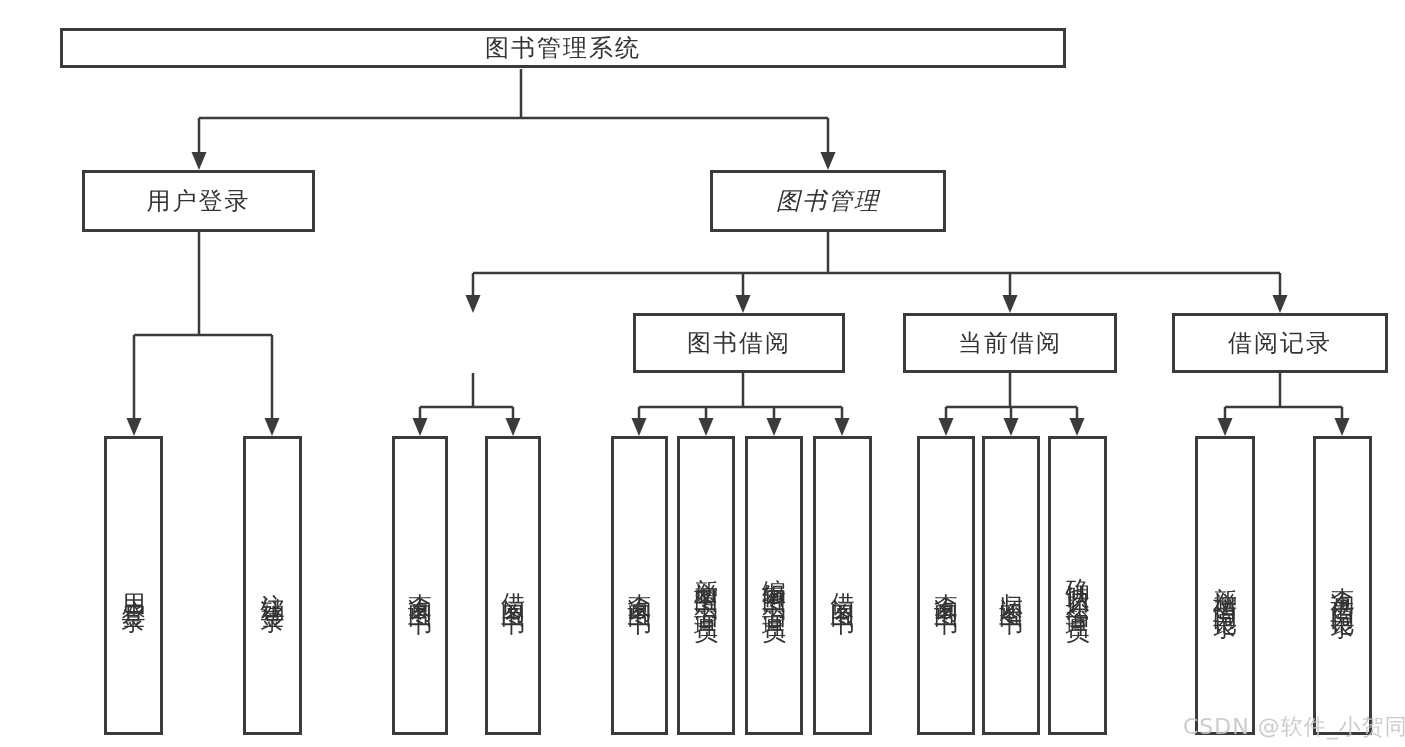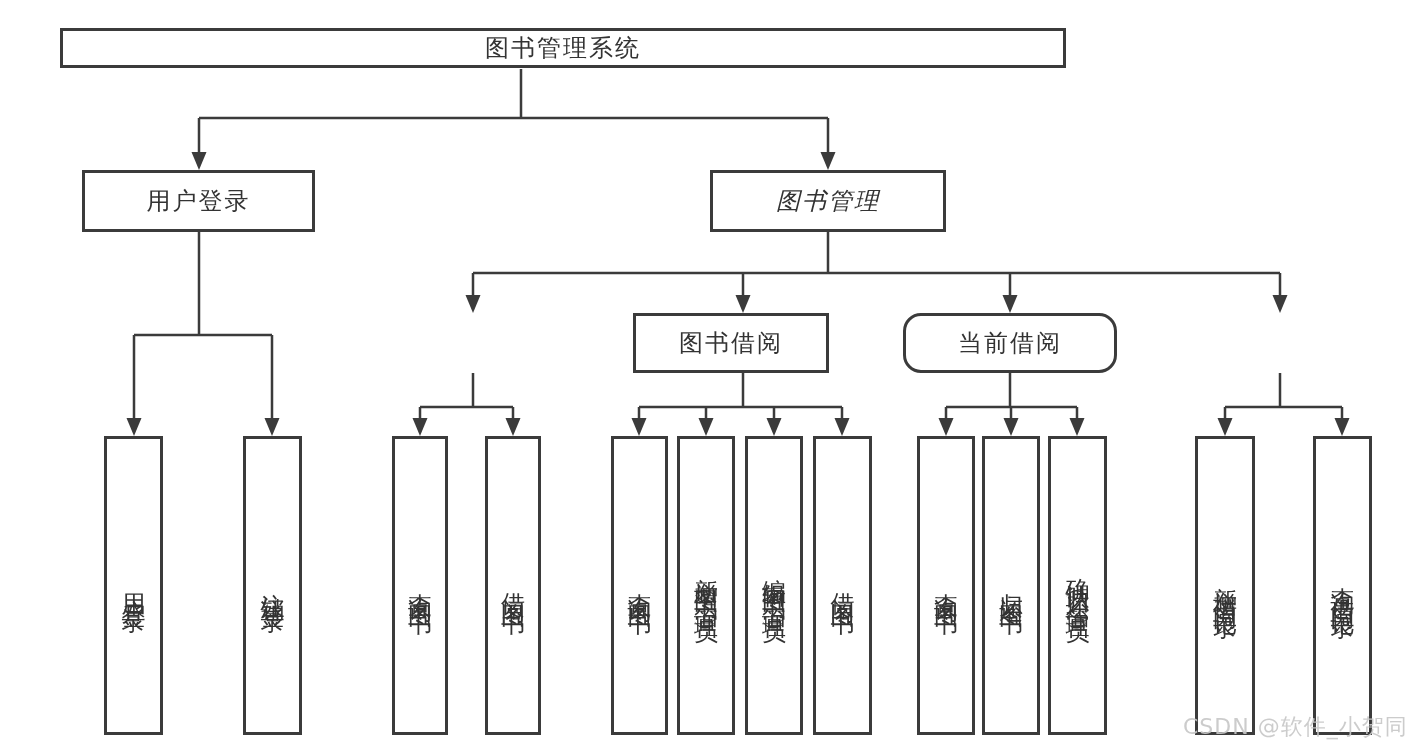--- a/index.html
+++ b/index.html
@@ -63,22 +63,23 @@
       <polygon points="1217.5,418 1232.5,418 1225,436"></polygon>
       <polygon points="1334.5,418 1349.5,418 1342,436"></polygon>
     </g>
   </svg>
 
   <div class="node" style="left:20px;top:28px;width:1006px;height:40px;margin-left:40px;">图书管理系统</div>
 
   <div class="node" style="left:82px;top:170px;width:233px;height:62px;">用户登录</div>
   <div class="node" style="left:710px;top:170px;width:236px;height:62px;font-style:italic;">图书管理</div>
 
-  <div class="node" style="left:633px;top:313px;width:196px;height:60px;">图书借阅</div>
-  <div class="node" style="left:903px;top:313px;width:214px;height:60px;border-radius:18px;">当前借阅</div>
+  <div class="node" style="left:633px;top:313px;width:212px;height:60px;">图书借阅</div>
+  <div class="node" style="left:903px;top:313px;width:214px;height:60px;">当前借阅</div>
+  <div class="node" style="left:1172px;top:313px;width:216px;height:60px;">借阅记录</div>
 
   <div class="node vnode" style="left:104px;top:436px;width:59px;height:299px;">用户登录</div>
   <div class="node vnode" style="left:243px;top:436px;width:59px;height:299px;">注销登录</div>
 
   <div class="node vnode" style="left:392px;top:436px;width:56px;height:299px;">查询图书</div>
   <div class="node vnode" style="left:485px;top:436px;width:56px;height:299px;">借阅图书</div>
 
   <div class="node vnode" style="left:611px;top:436px;width:57px;height:299px;">查询图书</div>
   <div class="node vnode" style="left:677px;top:436px;width:58px;height:299px;">新增图书（管理员）</div>
   <div class="node vnode" style="left:745px;top:436px;width:58px;height:299px;">编辑图书（管理员）</div>

